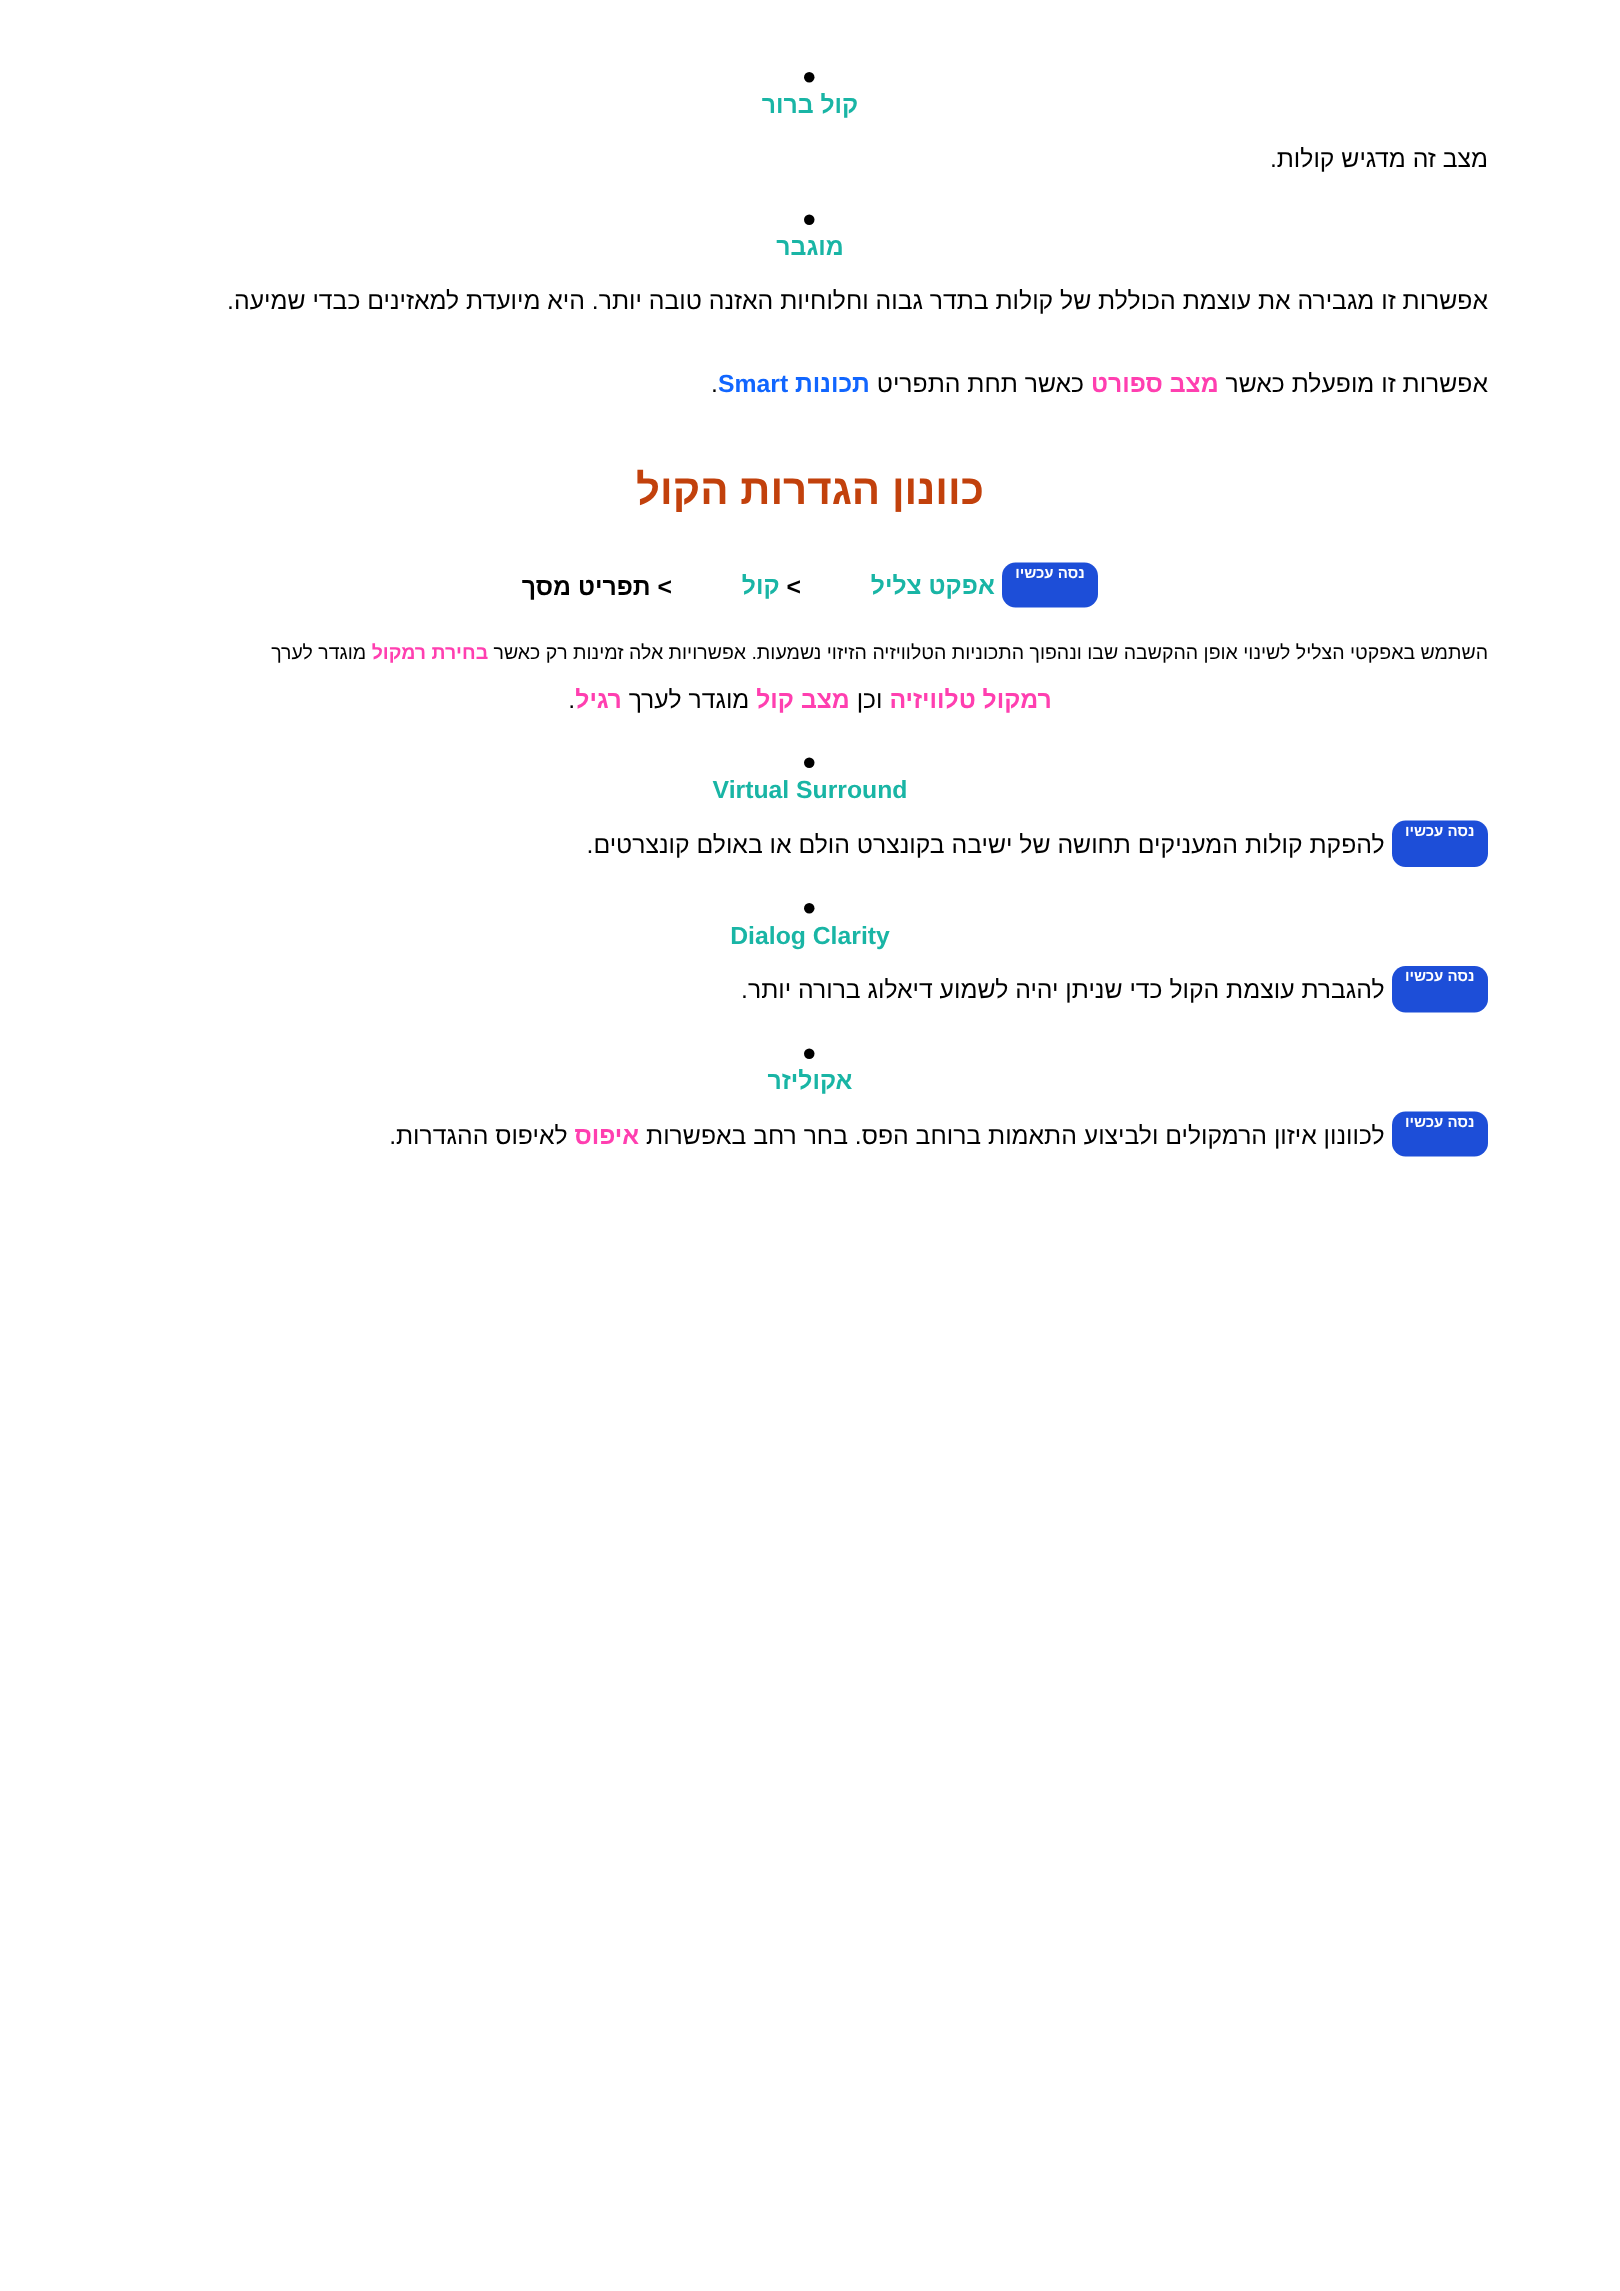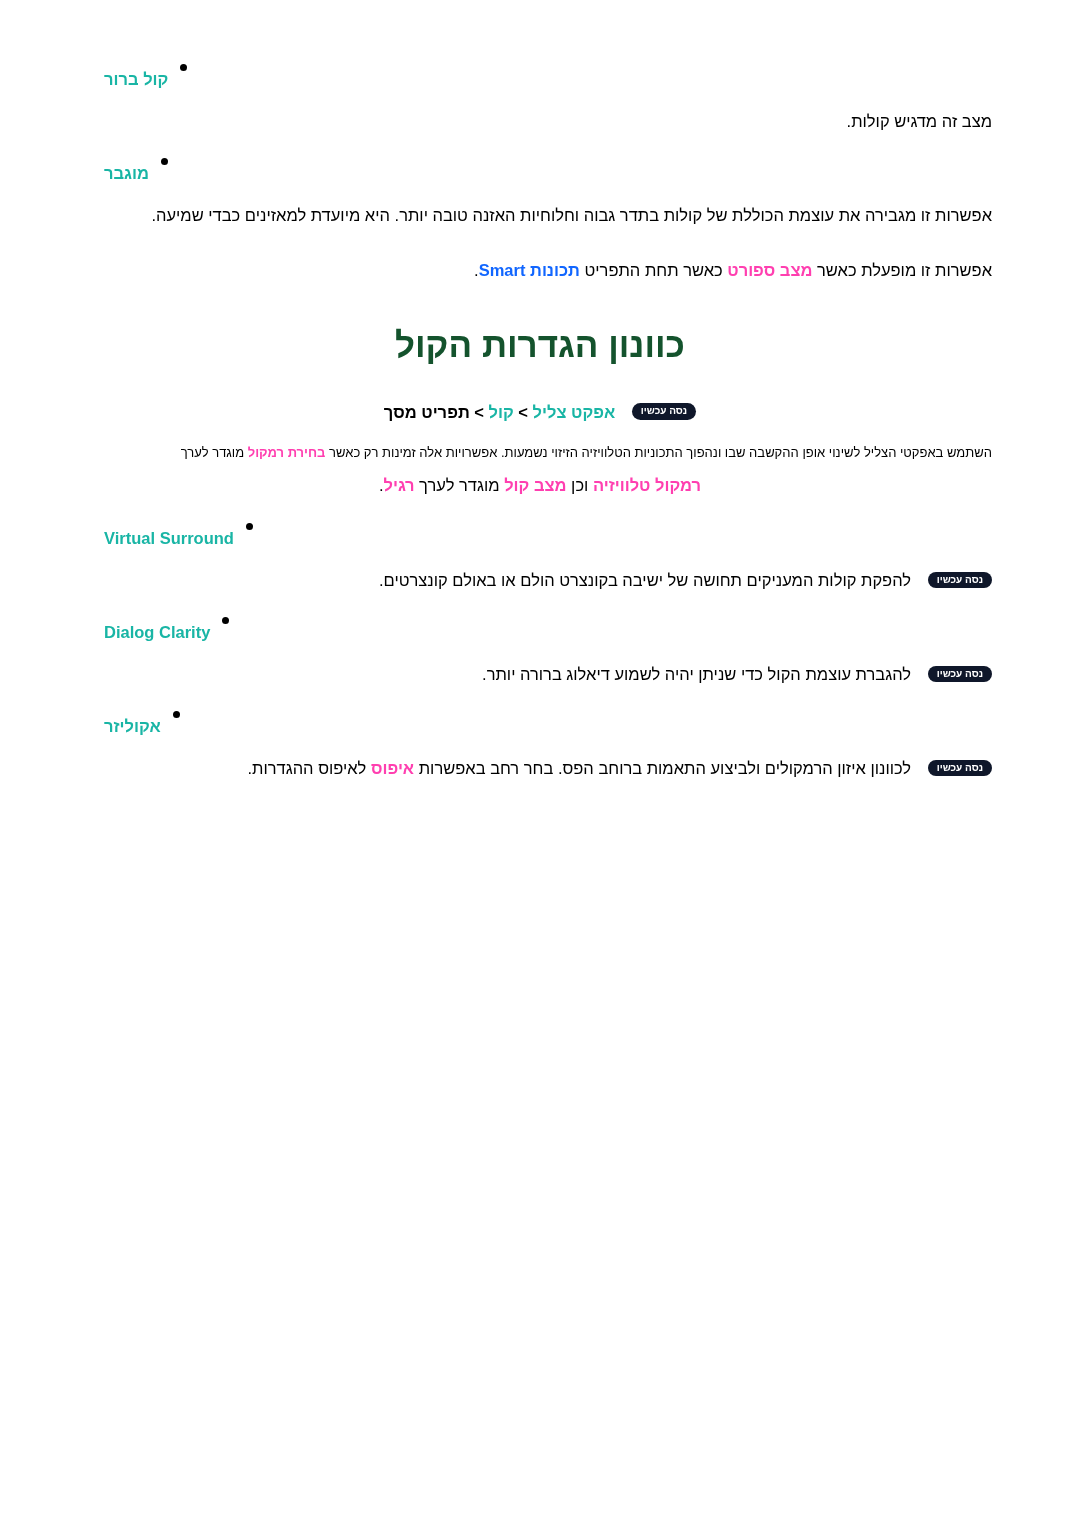--- a/index.html
+++ b/index.html
@@ -18,24 +18,25 @@
     position: relative;
     width: 1080px;
     height: 1527px;
     box-sizing: border-box;
     padding: 52px 88px 0 88px;
   }
 
   
   .bullet-row {
     display: flex;
-    align-items: flex-start;
+    align-items: center;
     justify-content: flex-end;
-    margin: 16px;
+    margin: 0;
     padding: 0;
+    flex-direction: column;
   }
   .bullet-dot {
     width: 7px;
     height: 7px;
     border-radius: 50%;
     background: #000;
     margin-right: 14px;
     margin-left: 12px;
     flex: 0 0 auto;
     position: relative;
@@ -65,57 +66,56 @@
   }
   .para-center-cont {
     font-size: 16.5px;
     line-height: 1.9;
     text-align: center;
     margin: 0 0 26px 0;
   }
 
   .hl { color: #ff3fb0; font-weight: bold; }
   .hl-blue { color: #1166ff; font-weight: bold; }
-  .hl-path { color: #19b5a5; font-weight: bold; }
+  .hl-path { color: #19b5a5; font-weight: bold; margin-left: 42px; }
 
   
   h1.section-title {
-    font-size: 35px;
+    font-size: 28px;
     font-weight: bold;
-    color: #14532d;
+    color: #c2410c;
     text-align: center;
     margin: 40px 0 34px 0;
     letter-spacing: 0px;
   }
 
   
   .menu-path {
     font-size: 16.5px;
     font-weight: bold;
     text-align: center;
     margin: 0 0 16px 0;
     line-height: 1.6;
   }
 
   
   .trynow {
     display: inline-block;
-    background: #0f172a;
+    background: #1d4ed8;
     color: #ffffff;
     font-size: 10px;
     font-weight: bold;
     border-radius: 9px;
-    padding: 2px 9px 3px 9px;
+    padding: 2px 9px 17px 9px;
     line-height: 1.15;
     vertical-align: middle;
     position: relative;
     top: -2px;
     white-space: nowrap;
     letter-spacing: 0px;
-    margin-left: 12px;
   }
 </style>
 </head>
 <body>
 
 <div class="page">
 
   <div class="bullet-row">
     <span class="bullet-dot"></span>
     <span class="bullet-label">קול ברור</span>

